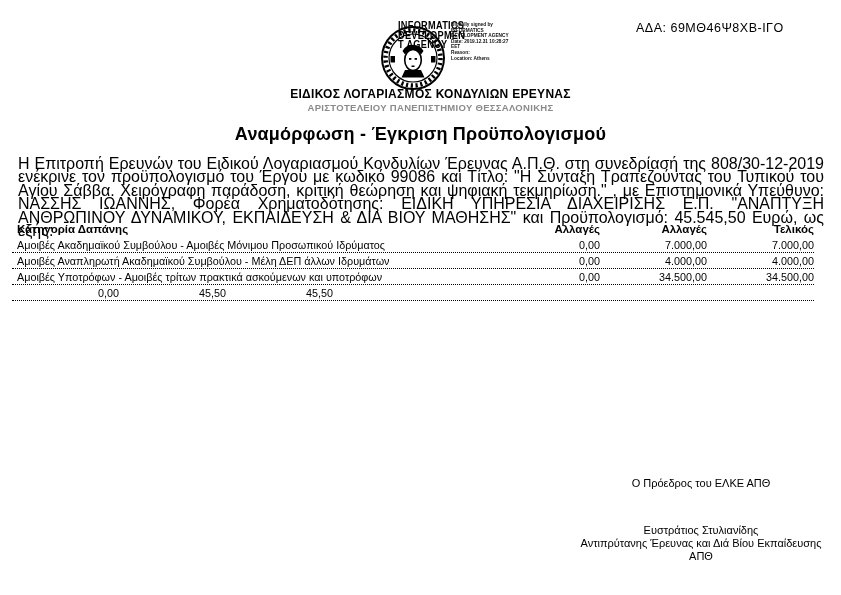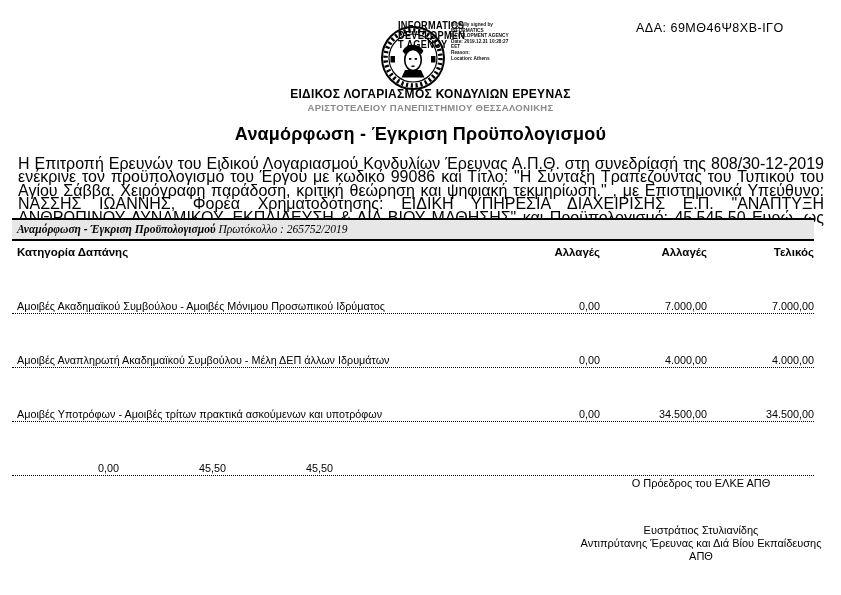--- a/index.html
+++ b/index.html
@@ -64,21 +64,21 @@
     border-bottom: 2.5px solid #000;
     background: #e7e7e7;
     padding: 3px 0 3px 5px;
     font-family: "Liberation Serif", serif;
     font-size: 11.5px;
     line-height: 13px;
   }
   .budget-band .box-title { font-weight: bold; font-style: italic; }
   .budget-band .protocol { font-style: italic; }
   .thead { display: flex; align-items: flex-end; padding: 5px 0 2px 0; font-weight: bold; font-size: 11.5px; }
-  .trow { display: flex; border-bottom: 1px dotted #000; padding: 2px 0 1px 0; font-size: 10.8px; margin-top: 38px; }
+  .trow { display: flex; border-bottom: 1px dotted #000; padding: 2px 0 1px 0; font-size: 10.8px; }
   .col-cat { flex: 1; text-align: left; padding-left: 5px; white-space: nowrap; overflow: hidden; }
   .thead .col-cat { padding-left: 5px; }
   .col-num { width: 107px; text-align: right; white-space: nowrap; }
 
   
   .signature-block { position: absolute; top: 477px; left: 568px; width: 266px; text-align: center; font-size: 11px; line-height: 13px; }
   .signature-role { margin-bottom: 34px; text-align: center; }
   .signature-name { margin-top: 16px; }
 </style>
 </head>
@@ -119,25 +119,20 @@
 <div class="org-block">
   <div class="org-name">ΕΙΔΙΚΟΣ ΛΟΓΑΡΙΑΣΜΟΣ ΚΟΝΔΥΛΙΩΝ ΕΡΕΥΝΑΣ</div>
   <div class="org-univ">ΑΡΙΣΤΟΤΕΛΕΙΟΥ ΠΑΝΕΠΙΣΤΗΜΙΟΥ ΘΕΣΣΑΛΟΝΙΚΗΣ</div>
 </div>
 
 <div class="page-title">Αναμόρφωση - Έγκριση Προϋπολογισμού</div>
 
 <div class="intro">Η Επιτροπή Ερευνών του Ειδικού Λογαριασμού Κονδυλίων Έρευνας Α.Π.Θ. στη συνεδρίασή της 808/30-12-2019 ενέκρινε τον προϋπολογισμό του Έργου με κωδικό 99086 και Τίτλο: "Η Σύνταξη Τραπεζούντας του Τυπικού του Αγίου Σάββα. Χειρόγραφη παράδοση, κριτική θεώρηση και ψηφιακή τεκμηρίωση." , με Επιστημονικά Υπεύθυνο: ΝΑΣΣΗΣ ΙΩΑΝΝΗΣ, Φορέα Χρηματοδότησης: ΕΙΔΙΚΗ ΥΠΗΡΕΣΙΑ ΔΙΑΧΕΙΡΙΣΗΣ Ε.Π. "ΑΝΑΠΤΥΞΗ ΑΝΘΡΩΠΙΝΟΥ ΔΥΝΑΜΙΚΟΥ, ΕΚΠΑΙΔΕΥΣΗ &amp; ΔΙΑ ΒΙΟΥ ΜΑΘΗΣΗΣ" και Προϋπολογισμό: 45.545,50 Ευρώ, ως εξής:</div>
 
 <div class="budget-box">
-  <div class="budget-band">
-    <span class="box-title">Αναμόρφωση - Έγκριση Προϋπολογισμού</span>
-    <span class="protocol">Πρωτόκολλο :</span>
-    <span class="protocol">265752/2019</span>
-  </div>
   <div class="thead">
     <div class="col-cat">Κατηγορία Δαπάνης</div>
     <div class="col-num">Αλλαγές</div>
     <div class="col-num">Αλλαγές</div>
     <div class="col-num">Τελικός</div>
   </div>
   <div class="trow">
     <div class="col-cat">Αμοιβές Ακαδημαϊκού Συμβούλου - Αμοιβές Μόνιμου Προσωπικού Ιδρύματος</div>
     <div class="col-num">0,00</div>
     <div class="col-num">7.000,00</div>

